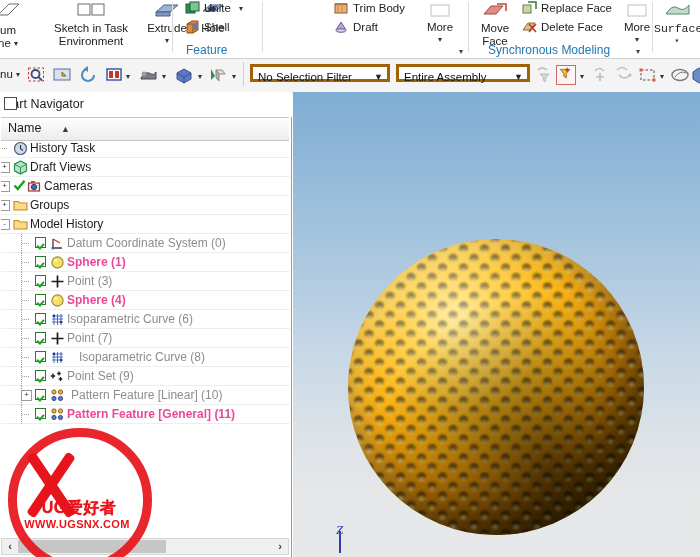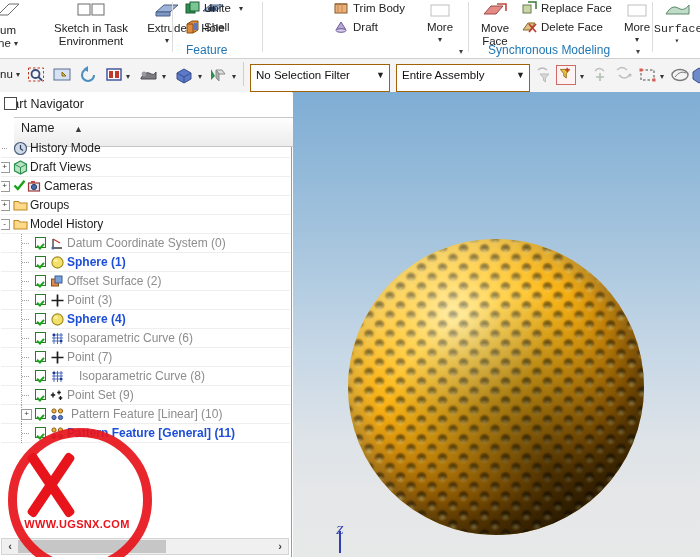--- a/index.html
+++ b/index.html
@@ -22,51 +22,51 @@
   .small-btn{position:absolute;font-size:11.5px;line-height:14px;color:#222;white-space:nowrap;}
   .small-btn .si{display:inline-block;vertical-align:-3px;margin-right:4px;}
   .grp-label{position:absolute;bottom:1px;font-size:12px;color:#1f76b4;white-space:nowrap;}
   .grp-arrow{position:absolute;bottom:2px;font-size:8px;color:#444;}
   .caret{font-size:8px;color:#333;vertical-align:1px;}
 
   
   .selbar{position:absolute;left:0;top:59px;width:700px;height:33px;
           background:#f4f4f4;border-bottom:1px solid #c8c8c8;}
   .selbar .tb-ico{position:absolute;top:6px;}
-  .combo{position:absolute;top:5px;height:28px;background:#fff;border:1px solid #a16207;
+  .combo{position:absolute;top:5px;height:18px;background:#fff;border:3px solid #a16207;
          font-size:11.5px;color:#111;line-height:20px;padding-left:5px;box-sizing:border-box;}
   .combo .cb-arrow{position:absolute;right:4px;top:0;font-size:9px;color:#222;}
   .dd{position:absolute;font-size:8px;color:#333;top:13px;}
 
   
   .pn{position:absolute;left:0;top:92px;width:292px;height:465px;background:#ffffff;
       border-right:1px solid #9a9a9a;box-sizing:border-box;}
   .pn-title{position:absolute;left:0;top:0;width:292px;height:25px;background:#ffffff;}
   .pn-title span{position:absolute;left:4px;top:5px;font-size:12.5px;color:#1c1c1c;}
   .pn-dock{position:absolute;right:8px;top:6px;width:11px;height:11px;
            border:1.5px solid #4a4a4a;background:#fff;}
-  .pn-head{position:absolute;left:14px;top:25px;width:288px;height:30px;
+  .pn-head{position:absolute;left:1px;top:25px;width:288px;height:24px;
            background:linear-gradient(#fefefe,#ececec);border:1px solid #c6c6c6;
            border-left:none;border-right:none;box-sizing:border-box;padding-left:18px;}
   .pn-head .hname{position:absolute;left:7px;top:3px;font-size:12.5px;color:#1c1c1c;}
   .pn-head .hsort{position:absolute;left:60px;top:6px;font-size:9px;color:#3b3b3b;}
   .pn-tree{position:absolute;left:1px;top:47px;width:289px;height:478px;overflow:hidden;}
   .row{position:relative;height:19px;box-sizing:border-box;border-bottom:1px solid #eeeeee;
        white-space:nowrap;}
   .row .exp{position:absolute;top:4px;width:9px;height:9px;border:1px solid #9a9a9a;
             background:#fff;font-size:8px;line-height:7px;text-align:center;color:#333;}
   .row .chk{position:absolute;top:3px;width:11px;height:11px;border:1px solid #2a7a2a;
             background:#fff;box-sizing:border-box;}
   .row .chk:after{content:"";position:absolute;left:1.5px;top:4px;width:3px;height:5px;
             border:solid #19a319;border-width:0 2px 2px 0;transform:rotate(42deg);}
   .row .ico{position:absolute;top:2px;width:15px;height:15px;}
   .row .lbl{position:absolute;top:2px;font-size:12px;line-height:15px;}
   .lbl.grey{color:#8d8d8d;}
   .lbl.dark{color:#1c1c1c;}
-  .lbl.bold{color:#1d4ed8;font-weight:bold;}
+  .lbl.bold{color:#ec4899;font-weight:bold;}
   .dots{position:absolute;border-left:1px dotted #9f9f9f;}
   .hdash{position:absolute;border-top:1px dotted #9f9f9f;height:0;}
 
   
   .hscroll{position:absolute;left:1px;bottom:2px;width:288px;height:17px;background:#f0f0f0;
            border:1px solid #d4d4d4;box-sizing:border-box;}
   .hscroll .arw{position:absolute;top:0;width:16px;height:15px;text-align:center;
                 font-size:11px;line-height:15px;color:#404040;font-weight:bold;}
   .hscroll .arw.l{left:0;}
   .hscroll .arw.r{right:0;}
@@ -426,21 +426,21 @@
       <span class="hsort">▲</span>
     </div>
 
     <div class="pn-tree" id="tree">
         <div class="row">
           <span class="hdash" style="left: -1px; top: 9px; width: 7px;"></span>
           <span class="ico" style="left: 12px;"><svg width="15" height="15" viewBox="0 0 15 15">
               <circle cx="7.5" cy="7.5" r="6" fill="#cfd8e6" stroke="#4a5c7a" stroke-width="1.2"></circle>
               <path d="M7.5 4 L7.5 7.8 L10 9.5" fill="none" stroke="#2a3a55" stroke-width="1.2"></path>
             </svg></span>
-          <span class="lbl dark" style="left: 29px;">History Mode</span>
+          <span class="lbl dark" style="left: 29px;">History Task</span>
         </div>
         <div class="row">
           <span class="exp" style="left: -2px;">+</span>
           <span class="ico" style="left: 12px;"><svg width="15" height="15" viewBox="0 0 15 15">
               <path d="M7.5 1 L13.5 4.2 L13.5 10.8 L7.5 14 L1.5 10.8 L1.5 4.2 Z" fill="#b8e2c4" stroke="#2f8f4f" stroke-width="1.2"></path>
               <path d="M1.5 4.2 L7.5 7.5 L13.5 4.2 M7.5 7.5 L7.5 14" fill="none" stroke="#2f8f4f"></path>
             </svg></span>
           <span class="lbl dark" style="left: 29px;">Draft Views</span>
         </div>
         <div class="row">
@@ -482,30 +482,20 @@
         </div>
         <div class="row">
           <span class="dots" style="left: 20px; top: 0px; height: 19px;"></span>
           <span class="hdash" style="left: 21px; top: 9px; width: 7px;"></span>
           <span class="chk" style="left: 34px;"></span>
           <span class="ico" style="left: 49px;"><svg width="15" height="15" viewBox="0 0 15 15">
               <circle cx="7.5" cy="7.5" r="5.6" fill="#f2e06a" stroke="#a08a1a" stroke-width="1.1"></circle>
               <ellipse cx="5.8" cy="5.6" rx="2" ry="1.4" fill="#fff8c0" opacity=".8"></ellipse>
             </svg></span>
           <span class="lbl bold" style="left: 66px;">Sphere (1)</span>
-        </div>
-        <div class="row">
-          <span class="dots" style="left: 20px; top: 0px; height: 19px;"></span>
-          <span class="hdash" style="left: 21px; top: 9px; width: 7px;"></span>
-          <span class="chk" style="left: 34px;"></span>
-          <span class="ico" style="left: 49px;"><svg width="15" height="15" viewBox="0 0 15 15">
-              <rect x="1.5" y="5" width="7" height="7" fill="#e08a4a" stroke="#8a4f14"></rect>
-              <rect x="5" y="2" width="7" height="7" fill="#7aa2d8" stroke="#3a5c90"></rect>
-            </svg></span>
-          <span class="lbl grey" style="left: 66px;">Offset Surface (2)</span>
         </div>
         <div class="row">
           <span class="dots" style="left: 20px; top: 0px; height: 19px;"></span>
           <span class="hdash" style="left: 21px; top: 9px; width: 7px;"></span>
           <span class="chk" style="left: 34px;"></span>
           <span class="ico" style="left: 49px;"><svg width="15" height="15" viewBox="0 0 15 15">
               <path d="M7.5 1.5 L7.5 13.5 M1.5 7.5 L13.5 7.5" stroke="#1c1c1c" stroke-width="1.7"></path>
             </svg></span>
           <span class="lbl grey" style="left: 66px;">Point (3)</span>
         </div>
@@ -609,16 +599,17 @@
     <div class="wcs">
       <span>Z</span>
       <span class="ax"></span>
     </div>
   </div>
 
   <div class="wm">
     <div class="ring"></div>
     <div class="x1"></div>
     <div class="x2"></div>
+    <div class="wmtext">UG爱好者</div>
     <div class="wmurl">WWW.UGSNX.COM</div>
   </div>
 
 </div>
 
 </body></html>

